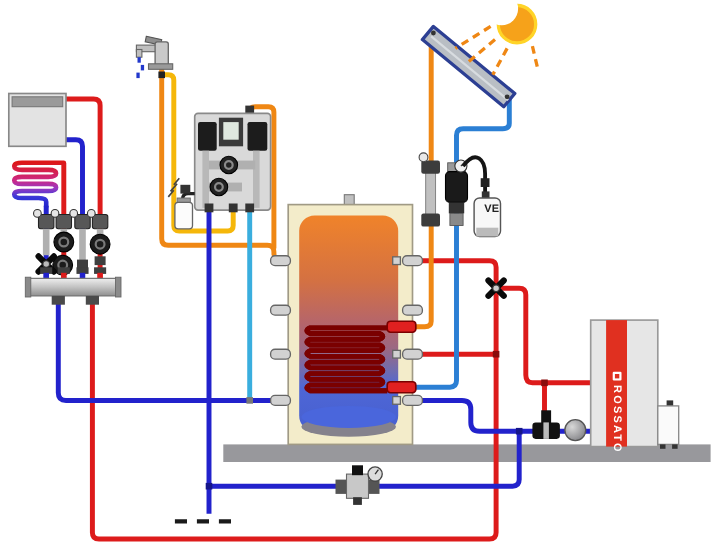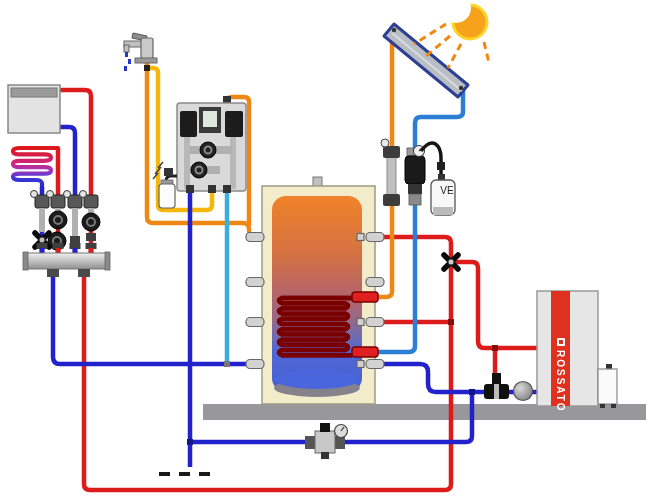--- a/index.html
+++ b/index.html
@@ -14,21 +14,21 @@
     display:flex;flex-direction:column;align-items:center;padding-top:44px;box-sizing:border-box;
   }
   .rossato-logo{width:8px;height:8px;background:#ffffff;border-radius:1px;position:relative;margin-bottom:4px;flex:none;}
   .rossato-logo::after{content:"";position:absolute;left:2px;top:2px;width:4px;height:4px;background:#e03020;}
   .rossato-text{
     writing-mode:vertical-rl;text-orientation:mixed;
     color:#ffffff;font-size:10px;font-weight:bold;letter-spacing:2px;white-space:nowrap;
   }
   .ve-label{
     left:431px;top:185px;width:32px;text-align:center;
-    font-size:10px;font-weight:normal;color:#222;
+    font-size:10px;font-weight:bold;color:#222;
   }
 </style>
 </head>
 <body>
 
 <div class="canvas">
 <svg width="648" height="500" viewBox="0 0 648 500">
   <defs>
     <linearGradient id="vesselGrad" x1="0" y1="0" x2="0" y2="1">
       <stop offset="0" stop-color="#f0832a"></stop>

